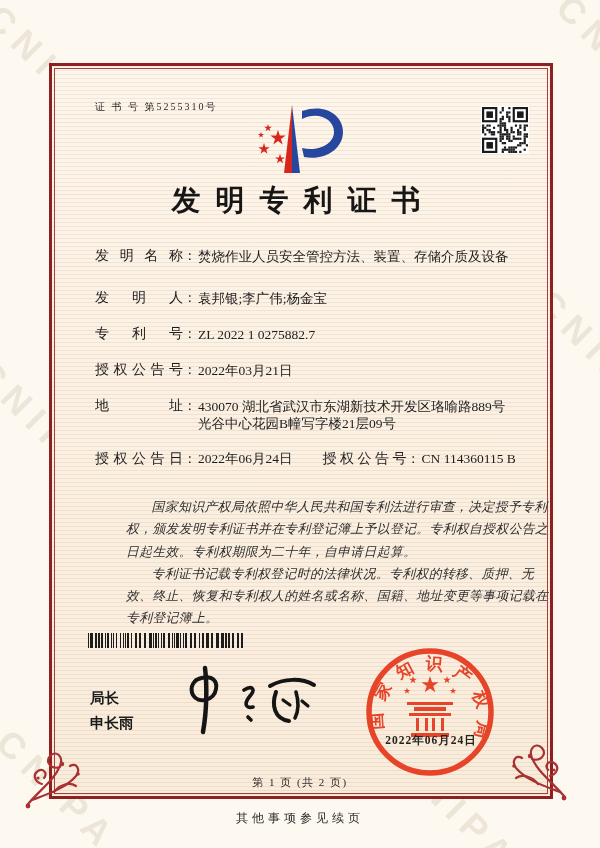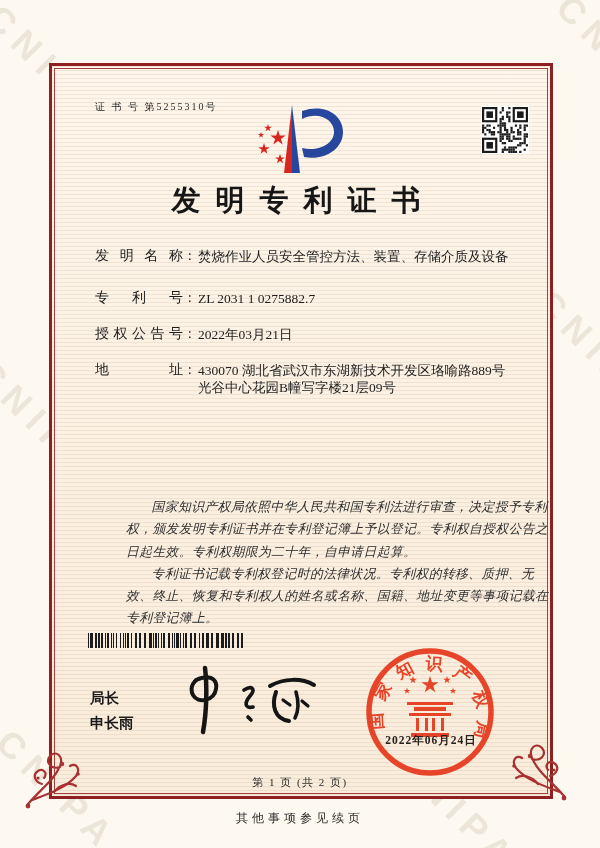--- a/index.html
+++ b/index.html
@@ -260,23 +260,25 @@
       <rect x="13" y="20" width="1" height="1" fill="#1a1a1a"></rect>
       <rect x="14" y="20" width="1" height="1" fill="#1a1a1a"></rect>
       <rect x="15" y="20" width="1" height="1" fill="#1a1a1a"></rect>
       <rect x="17" y="20" width="1" height="1" fill="#1a1a1a"></rect>
     </svg>
 
   <div class="title">发明专利证书</div>
 
   <div class="fields">
       <div class="frow gap"><span class="flabel">发明名称</span><span class="fcolon">：</span><span class="fvalue fwide">焚烧作业人员安全管控方法、装置、存储介质及设备</span></div>
-      <div class="frow"><span class="flabel">专利号</span><span class="fcolon">：</span><span class="fvalue fwide">ZL 2031 1 0275882.7</span></div>
+      <div class="frow"><span class="flabel">发明人</span><span class="fcolon">：</span><span class="fvalue fwide">袁邦银;李广伟;杨金宝</span></div>
+      <div class="frow"><span class="flabel">专利号</span><span class="fcolon">：</span><span class="fvalue fwide">ZL 2022 1 0275882.7</span></div>
       <div class="frow"><span class="flabel">授权公告号</span><span class="fcolon">：</span><span class="fvalue fwide">2022年03月21日</span></div>
       <div class="frow"><span class="flabel">地址</span><span class="fcolon">：</span><span class="fvalue fwide">430070 湖北省武汉市东湖新技术开发区珞喻路889号光谷中心花园B幢写字楼21层09号</span></div>
+      <div class="frow"><span class="flabel">授权公告日</span><span class="fcolon">：</span><span class="fvalue">2022年06月24日</span><span class="flabel l2">授权公告号</span><span class="fcolon">：</span><span class="fvalue">CN 114360115 B</span></div>
     </div>
 
   <div class="law">
       <p>国家知识产权局依照中华人民共和国专利法进行审查，决定授予专利权，颁发发明专利证书并在专利登记簿上予以登记。专利权自授权公告之日起生效。专利权期限为二十年，自申请日起算。</p>
       <p>专利证书记载专利权登记时的法律状况。专利权的转移、质押、无效、终止、恢复和专利权人的姓名或名称、国籍、地址变更等事项记载在专利登记簿上。</p>
     </div>
 
   <div class="barcode" id="barcode">
       <i style="width: 1px; background: rgb(28, 28, 28); margin-right: 1px;"></i>
       <i style="width: 3px; background: rgb(28, 28, 28); margin-right: 2px;"></i>

